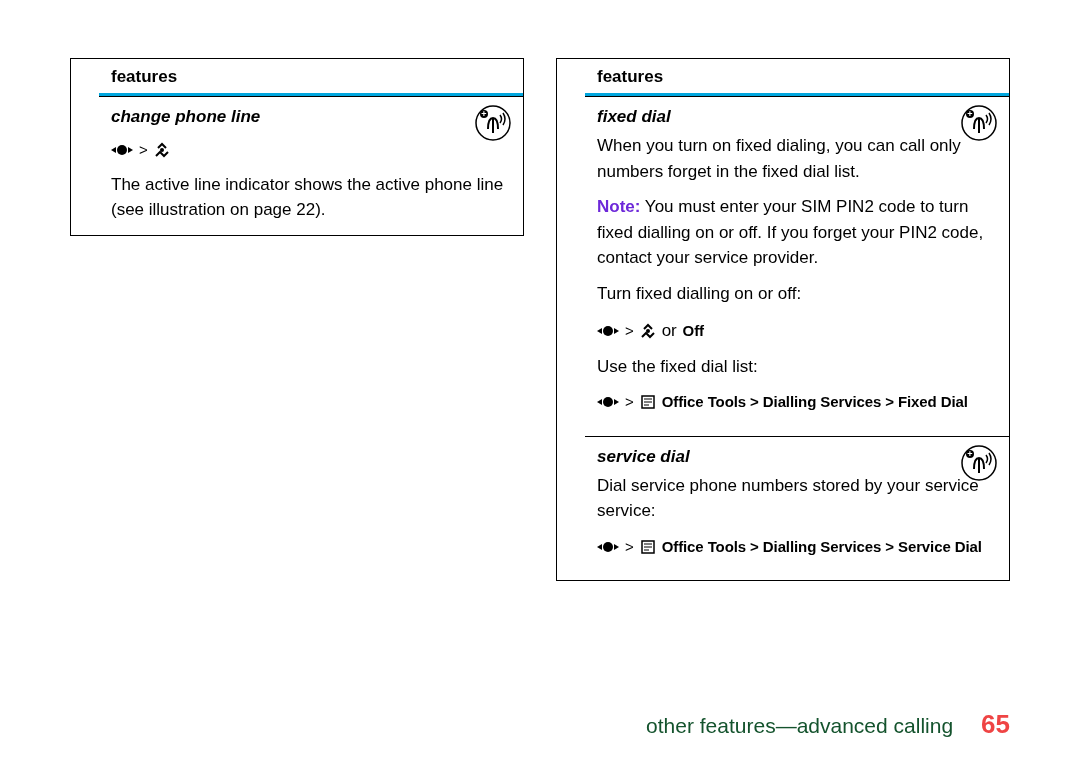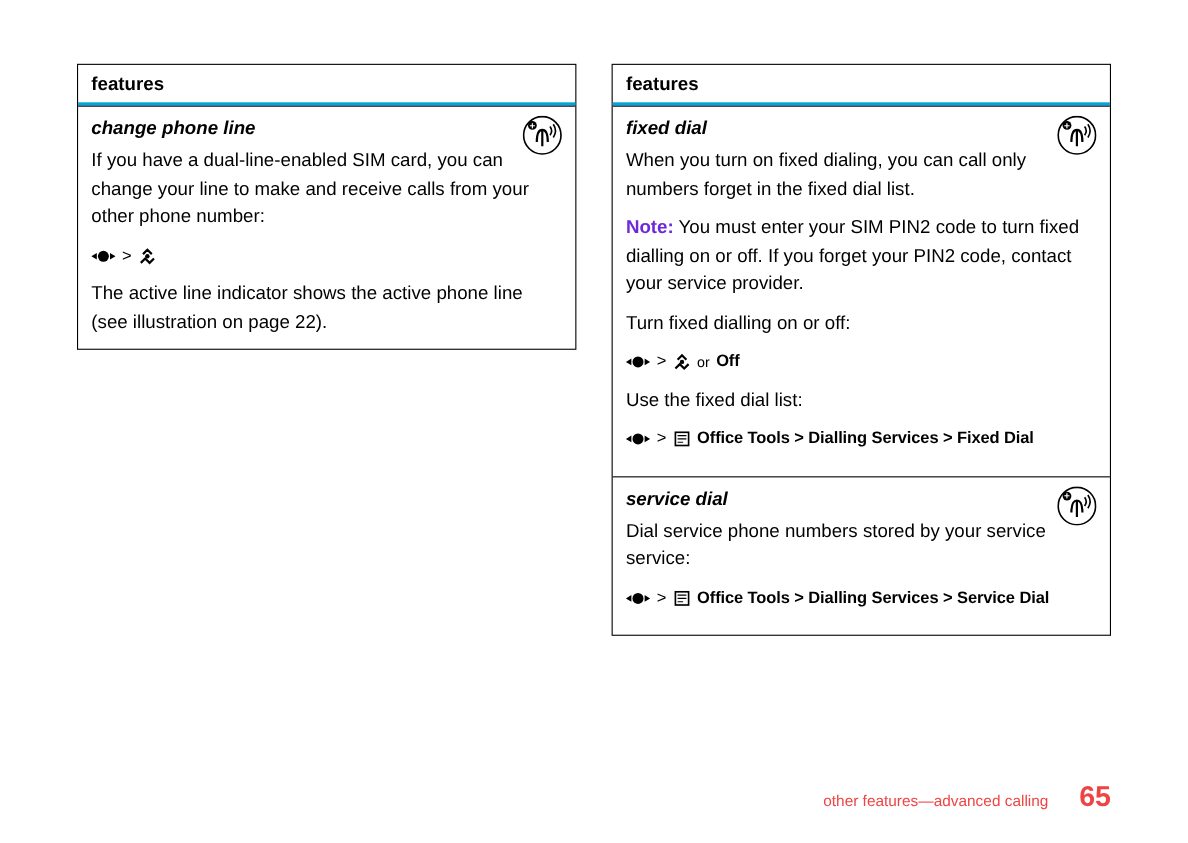--- a/index.html
+++ b/index.html
@@ -17,20 +17,21 @@
     padding: 58px 70px 0 70px;
     display: flex;
     gap: 32px;
   }
   .col {
     width: 470px;
   }
   .box {
     border: 1.5px solid #000;
     background: #fff;
+    padding-left: 28px;
   }
   .features-header {
     font-weight: bold;
     font-size: 17px;
     padding: 8px 12px 6px 12px;
     border-bottom: 3px solid #00a6de;
   }
   .cell {
     padding: 10px 12px 12px 12px;
     border-top: 1px solid #000;
@@ -57,41 +58,41 @@
     font-family: Arial, Helvetica, sans-serif;
     font-weight: bold;
     letter-spacing: -0.1px;
     margin: 12px 0 10px 0;
     display: flex;
     align-items: center;
     gap: 6px;
     flex-wrap: wrap;
   }
   .nav .sep { font-weight: normal; }
-  .nav .norm { font-weight: normal; font-size: 13px; }
+  .nav .norm { font-weight: normal; font-size: 17px; }
   .antenna-icon {
     position: absolute;
     top: 8px;
     right: 12px;
   }
   .nav-icon, .settings-icon, .tools-icon {
     display: inline-flex;
     align-items: center;
   }
   .footer {
     position: absolute;
     bottom: 26px;
     right: 70px;
     display: flex;
     align-items: baseline;
     gap: 28px;
   }
   .footer-title {
-    color: #ef4444;
-    font-size: 14px;
+    color: #14532d;
+    font-size: 21px;
   }
   .footer-page {
     font-size: 26px;
     font-weight: bold;
     color: #ef4444;
   }
 </style>
 </head>
 <body>
 
@@ -107,21 +108,20 @@
             <circle cx="9" cy="9" r="4" fill="#000"></circle>
             <text x="9" y="12" text-anchor="middle" fill="#fff" font-size="9" font-weight="bold">+</text>
             <path d="M 13 24 Q 13 13 18 13 Q 23 13 23 24" fill="none" stroke="#000" stroke-width="2"></path>
             <line x1="18" y1="13" x2="18" y2="28" stroke="#000" stroke-width="2"></line>
             <path d="M 25 10 Q 28 14 25 18" fill="none" stroke="#000" stroke-width="1.5"></path>
             <path d="M 28 8 Q 32 14 28 20" fill="none" stroke="#000" stroke-width="1.5"></path>
           </svg>
         </span>
         <div class="subtitle">change phone line</div>
         <div class="body">
-          <p>If you have a dual-line-enabled SIM card, you can change your line to make and receive calls from your other phone number:</p>
           <div class="nav">
             <span class="nav-icon">
               <svg width="22" height="14" viewBox="0 0 22 14">
                   <circle cx="11" cy="7" r="5" fill="#000"></circle>
                   <polygon points="0,7 5,4 5,10" fill="#000"></polygon>
                   <polygon points="22,7 17,4 17,10" fill="#000"></polygon>
                 </svg>
             </span>
             <span class="sep">&gt;</span>
             <span class="settings-icon">

